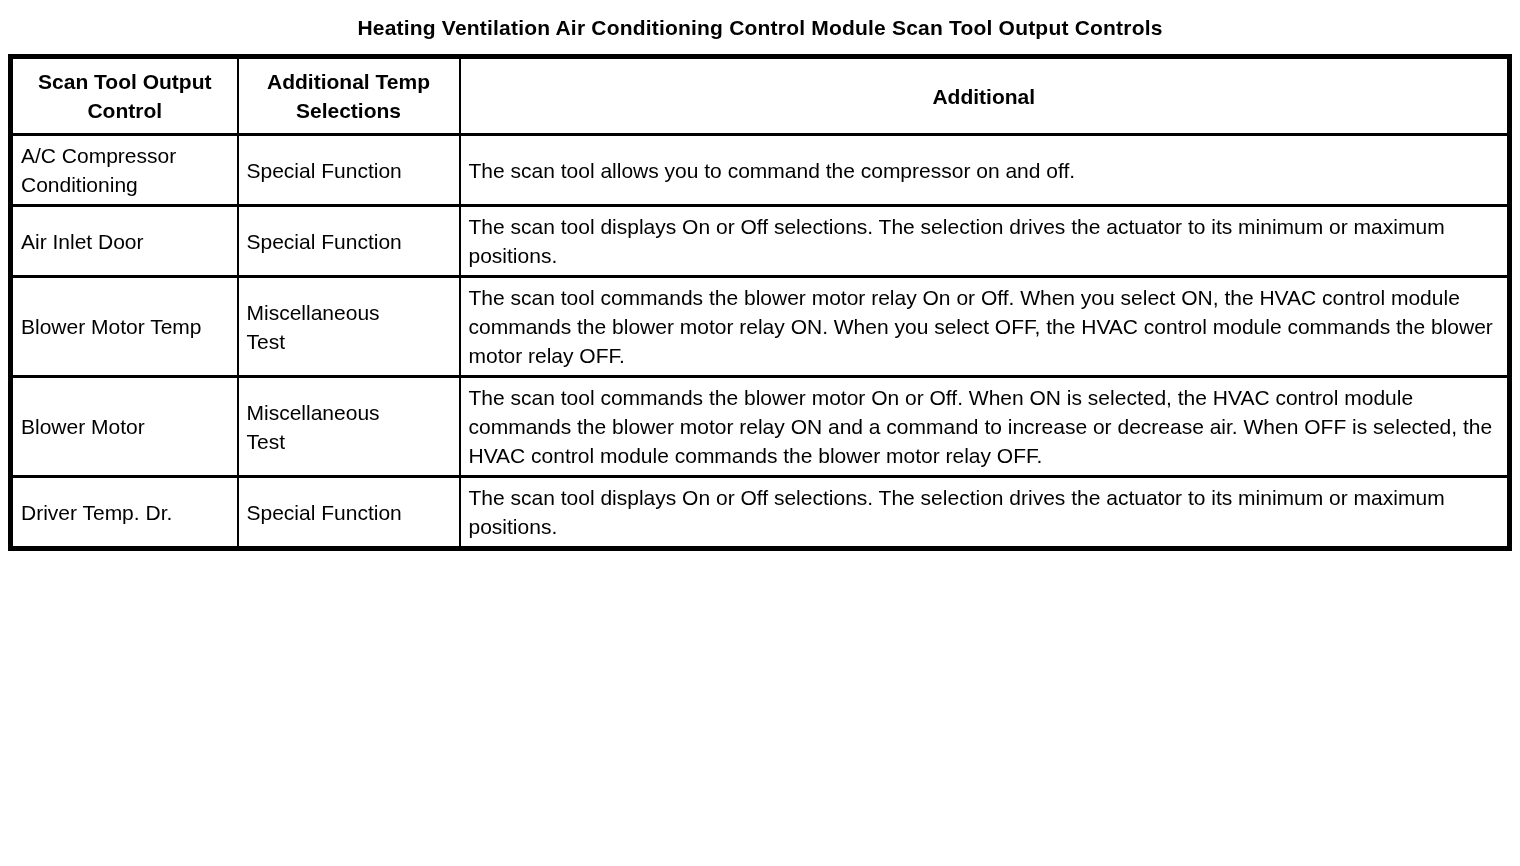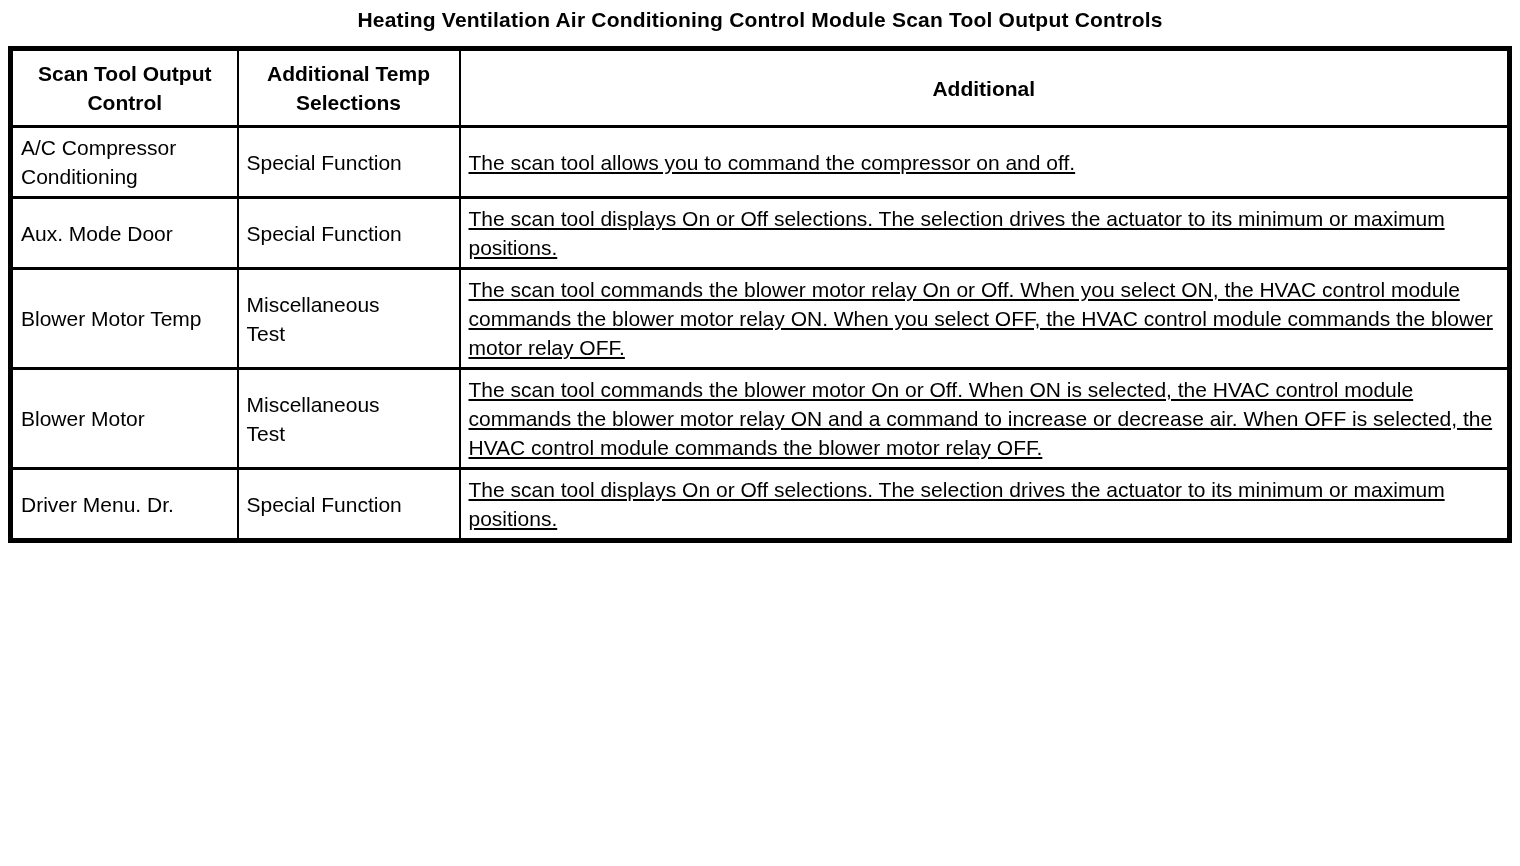--- a/index.html
+++ b/index.html
@@ -14,21 +14,21 @@
     width: 1520px;
     height: 866px;
     background: #ffffff;
     overflow: hidden;
   }
   .doc-title {
     text-align: center;
     font-weight: bold;
     font-size: 21px;
     line-height: 24px;
-    padding-top: 8px;
+    padding-top: 16px;
     letter-spacing: 0.2px;
   }
   table.scan-table {
     border-collapse: collapse;
     table-layout: fixed;
     width: 1504px;
     margin: 14px 0 0 8px;
     border: 5px solid #000000;
     background: #a3a3a3;
   }
@@ -54,21 +54,20 @@
   td {
     font-size: 21px;
     line-height: 29px;
     padding: 5px 8px;
   }
   td.cell-control, td.cell-menu {
     white-space: pre-line;
   }
   td.cell-description {
     padding-right: 8px;
-    text-decoration: underline;
   }
 </style>
 </head>
 <body>
 
 <div class="page">
   <div class="doc-title">Heating Ventilation Air Conditioning Control Module Scan Tool Output Controls</div>
 
   <table class="scan-table">
     <colgroup>
@@ -86,43 +85,43 @@
       </tr>
     </thead>
     <tbody id="rows">
   <tr>
     <td class="cell-control">A/C Compressor
 Conditioning</td>
     <td class="cell-menu">Special Function</td>
     <td class="cell-description">The scan tool allows you to command the compressor on and off.</td>
   </tr>
 
-
   <tr>
-    <td class="cell-control">Aux. Mode Door</td>
+    <td class="cell-control">Air Inlet Door</td>
     <td class="cell-menu">Special Function</td>
     <td class="cell-description">The scan tool displays On or Off selections. The selection drives the actuator to its minimum or maximum positions.</td>
   </tr>
+
 
   <tr>
     <td class="cell-control">Blower Motor Temp</td>
     <td class="cell-menu">Miscellaneous
 Test</td>
     <td class="cell-description">The scan tool commands the blower motor relay On or Off. When you select ON, the HVAC control module commands the blower motor relay ON. When you select OFF, the HVAC control module commands the blower motor relay OFF.</td>
   </tr>
 
   <tr>
     <td class="cell-control">Blower Motor</td>
     <td class="cell-menu">Miscellaneous
 Test</td>
     <td class="cell-description">The scan tool commands the blower motor On or Off. When ON is selected, the HVAC control module commands the blower motor relay ON and a command to increase or decrease air. When OFF is selected, the HVAC control module commands the blower motor relay OFF.</td>
   </tr>
 
   <tr>
-    <td class="cell-control">Driver Menu. Dr.</td>
+    <td class="cell-control">Driver Temp. Dr.</td>
     <td class="cell-menu">Special Function</td>
     <td class="cell-description">The scan tool displays On or Off selections. The selection drives the actuator to its minimum or maximum positions.</td>
   </tr>
 
 
 
 </tbody>
   </table>
 </div>
 

